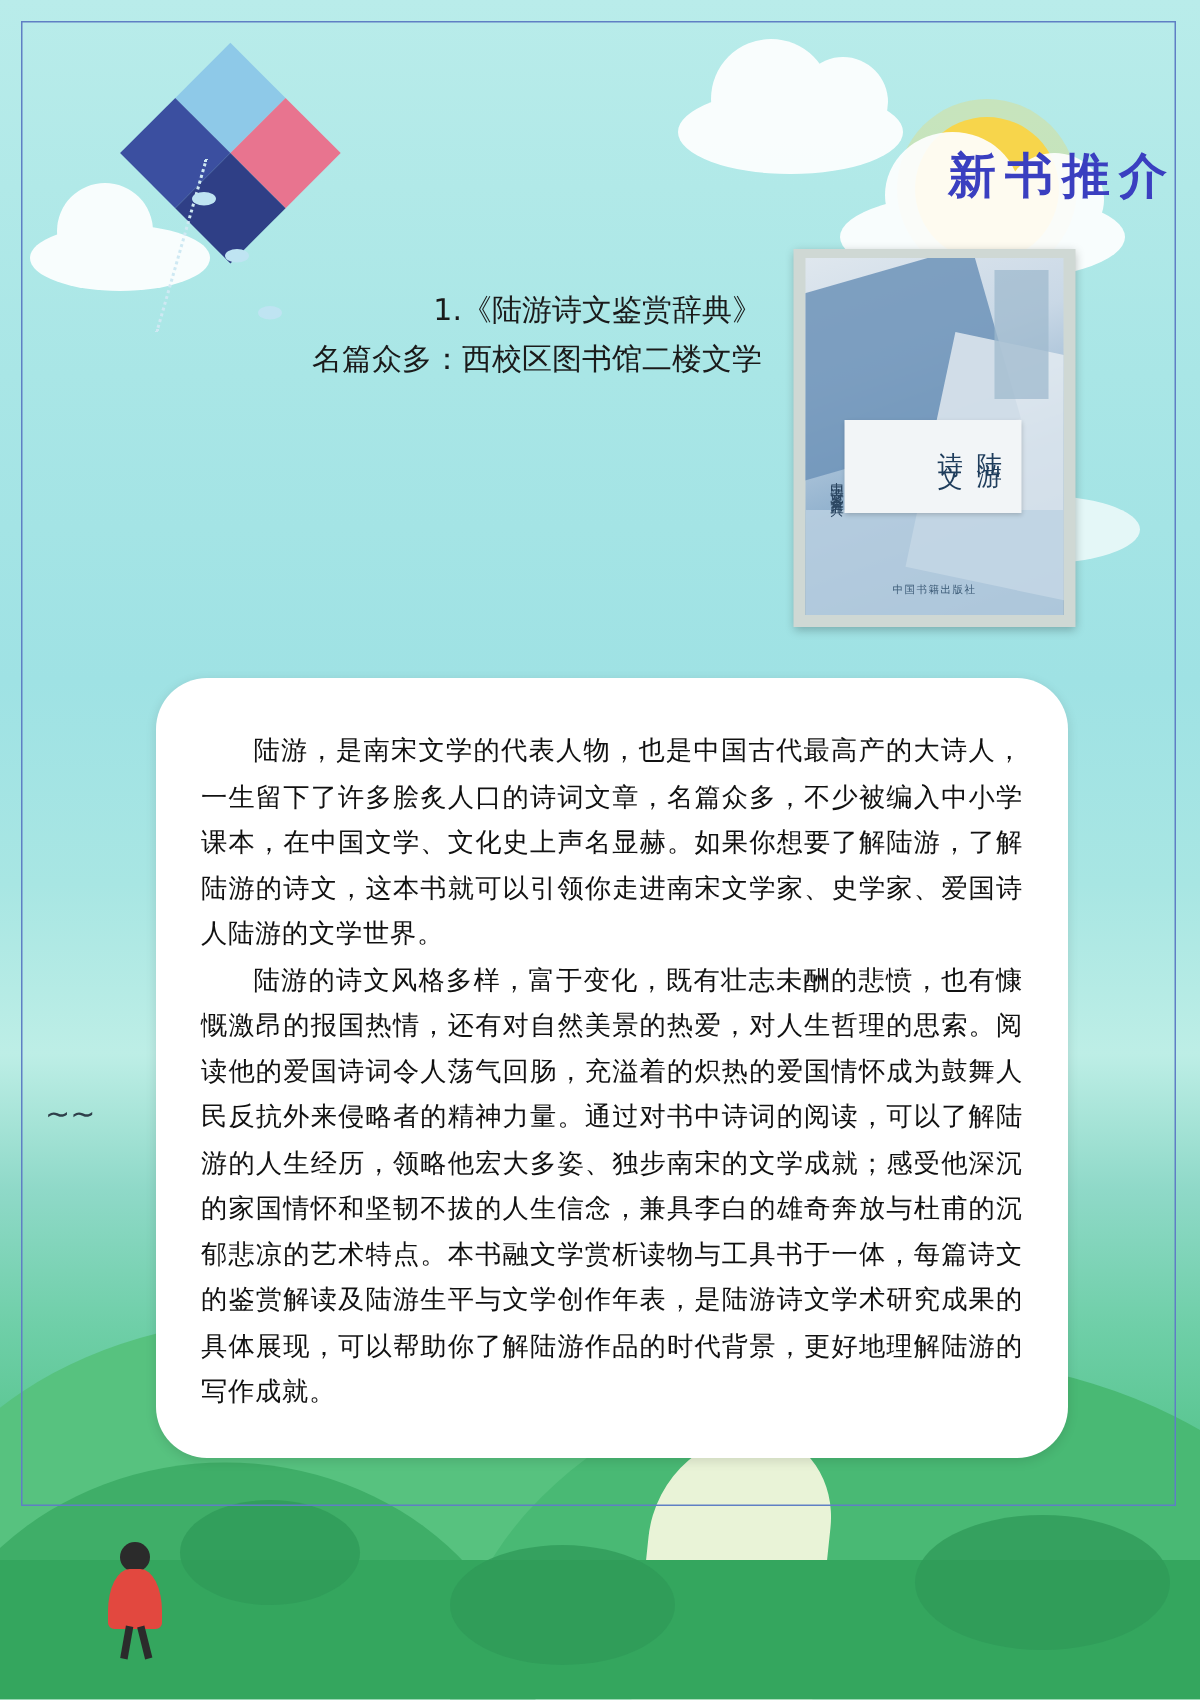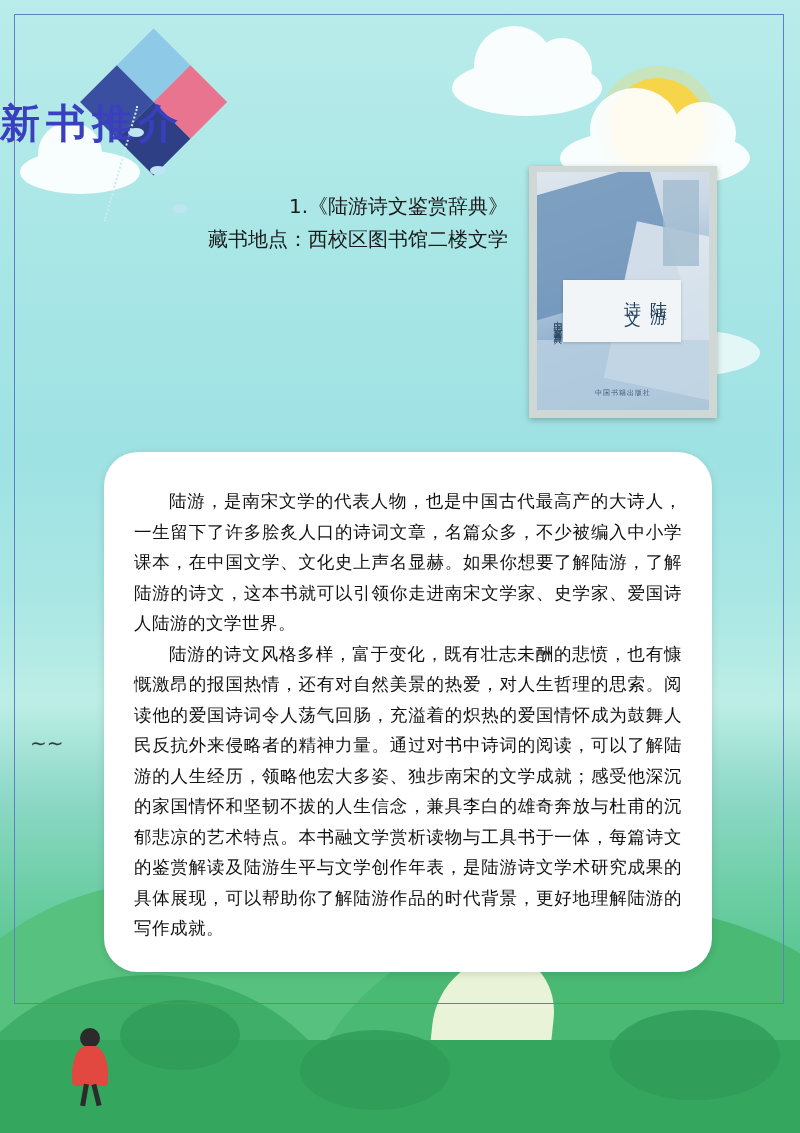--- a/index.html
+++ b/index.html
@@ -149,23 +149,23 @@
     border: 1.5px solid #5f7fc4;
     box-sizing: border-box;
     pointer-events: none;
   }
 
   
   .title {
     position: absolute;
     left: 0; top: 96px;
     width: 784px;
-    text-align: left;
+    text-align: right;
     font-family: "DejaVu Serif", "Liberation Serif", serif;
-    font-size: 40px;
+    font-size: 32px;
     font-weight: 700;
     letter-spacing: 6px;
     color: #3a3fc0;
   }
 
   .book-info {
     position: absolute;
     left: 88px; top: 190px;
     width: 420px;
     font-size: 20px;
@@ -314,21 +314,21 @@
     <div class="leg l"></div>
     <div class="leg r"></div>
   </div>
 
   <div class="frame"></div>
 
   <div class="title">新书推介</div>
 
   <div class="book-info">
     <div>1.《陆游诗文鉴赏辞典》</div>
-    <div>藏书地点：西校区图书馆二楼文学</div>
+    <div>名篇众多：西校区图书馆二楼文学</div>
   </div>
 
   <div class="cover-photo">
     <div class="cover-inner">
       <div class="cover-shape-a"></div>
       <div class="cover-shape-b"></div>
       <div class="cover-top-strip"></div>
       <div class="cover-shape-c"></div>
       <div class="cover-side">中国诗文鉴赏辞典</div>
       <div class="cover-band">

